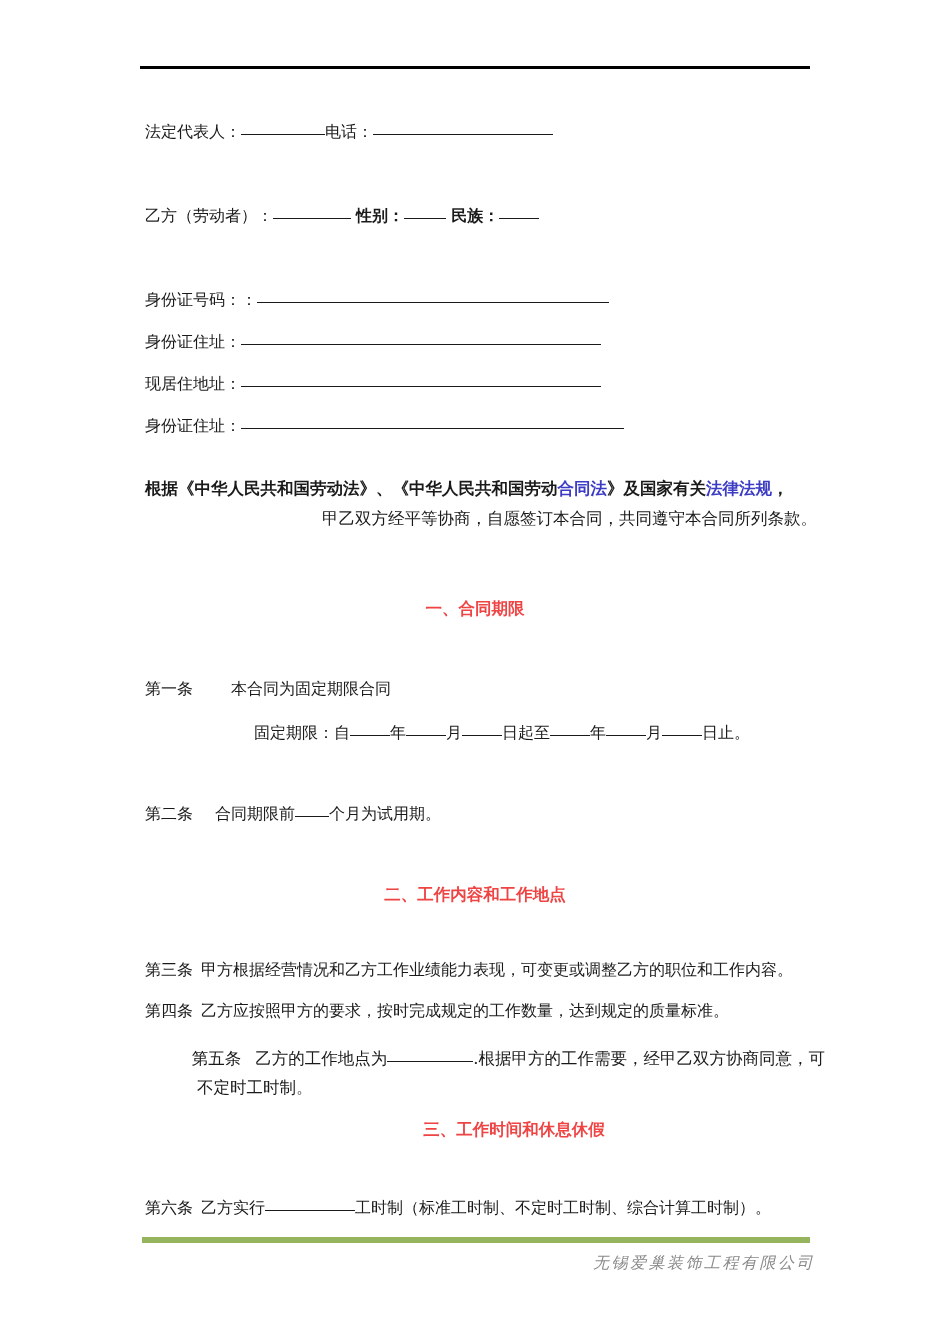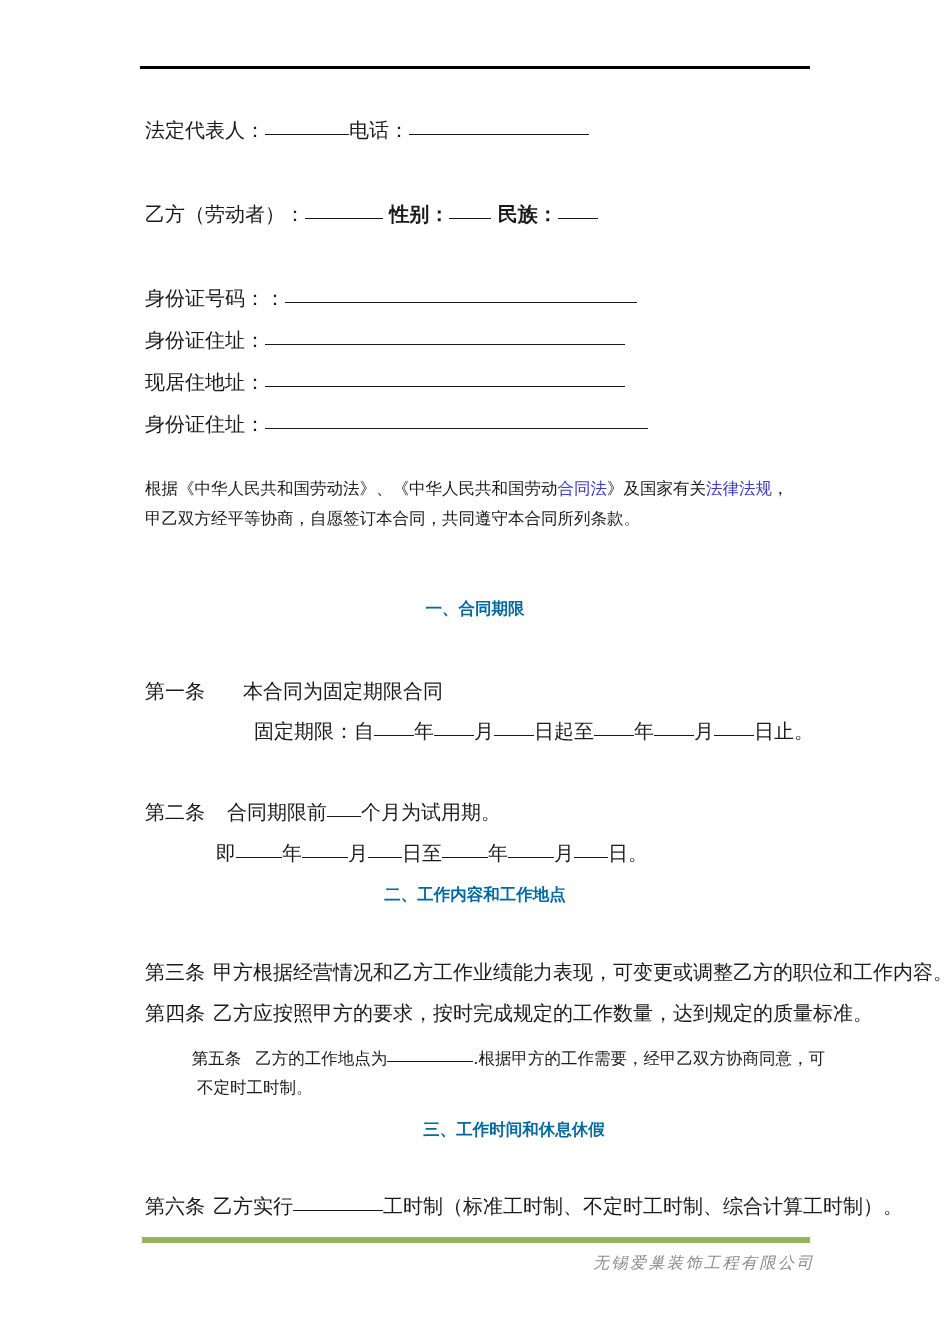--- a/index.html
+++ b/index.html
@@ -29,21 +29,21 @@
     top: 66px;
     width: 670px;
     height: 0;
     border-top: 3px solid #000000;
   }
 
   
   .line {
     position: absolute;
     white-space: nowrap;
-    font-size: 20px;
+    font-size: 16px;
     line-height: 1;
     color: #1a1a1a;
   }
   .bold { font-weight: bold; }
 
   
   .blank {
     display: inline-block;
     border-bottom: 1.4px solid #1a1a1a;
     vertical-align: 2px;
@@ -68,34 +68,34 @@
   
   .intro {
     position: absolute;
     left: 145px;
     top: 474px;
     width: 672px;
     font-size: 16.5px;
     line-height: 30px;
     text-align: center;
   }
-  .intro .l1 { display: block; text-align: left; text-indent: 0; }
-  .intro .l2 { display: block; text-align: left; }
+  .intro .l1 { display: block; text-align: left; text-indent: 0; font-weight: bold; }
+  .intro .l2 { display: block; text-align: right; }
   .link { color: #3b3bc4; }
 
   
   .heading {
     position: absolute;
     left: 0;
     width: 950px;
     text-align: center;
     font-size: 16.5px;
     font-weight: bold;
     font-family: "DejaVu Sans", "Liberation Sans", sans-serif;
-    color: #0369a1;
+    color: #ef4444;
   }
 
   
   .clause-wrap {
     position: absolute;
     font-size: 16.5px;
     line-height: 29px;
   }
 
   
@@ -165,23 +165,20 @@
   </div>
 
   <div class="line" style="left:145px; top:802px;">
     <span>第二条</span><span style="display:inline-block;width:22px;"></span><span>合同期限前</span><span class="blank b14"></span><span>个月为试用期。</span>
   </div>
 
   <div class="line" style="left:254px; top:721px;">
     <span>固定期限：自</span><span class="blank b12"></span><span>年</span><span class="blank b12"></span><span>月</span><span class="blank b12"></span><span>日起至</span><span class="blank b12"></span><span>年</span><span class="blank b12"></span><span>月</span><span class="blank b12"></span><span>日止。</span>
   </div>
 
-  <div class="line" style="left:216px; top:843px;">
-    <span>即</span><span class="blank b13"></span><span>年</span><span class="blank b13"></span><span>月</span><span class="blank b14"></span><span>日至</span><span class="blank b13"></span><span>年</span><span class="blank b13"></span><span>月</span><span class="blank b14"></span><span>日。</span>
-  </div>
 
   <div class="heading" style="top:884px;">二、工作内容和工作地点</div>
 
   <div class="line" style="left:145px; top:962px;">
     <span>第三条</span><span style="display:inline-block;width:8px;"></span><span>甲方根据经营情况和乙方工作业绩能力表现，可变更或调整乙方的职位和工作内容。</span>
   </div>
 
   <div class="line" style="left:145px; top:1003px;">
     <span>第四条</span><span style="display:inline-block;width:8px;"></span><span>乙方应按照甲方的要求，按时完成规定的工作数量，达到规定的质量标准。</span>
   </div>

